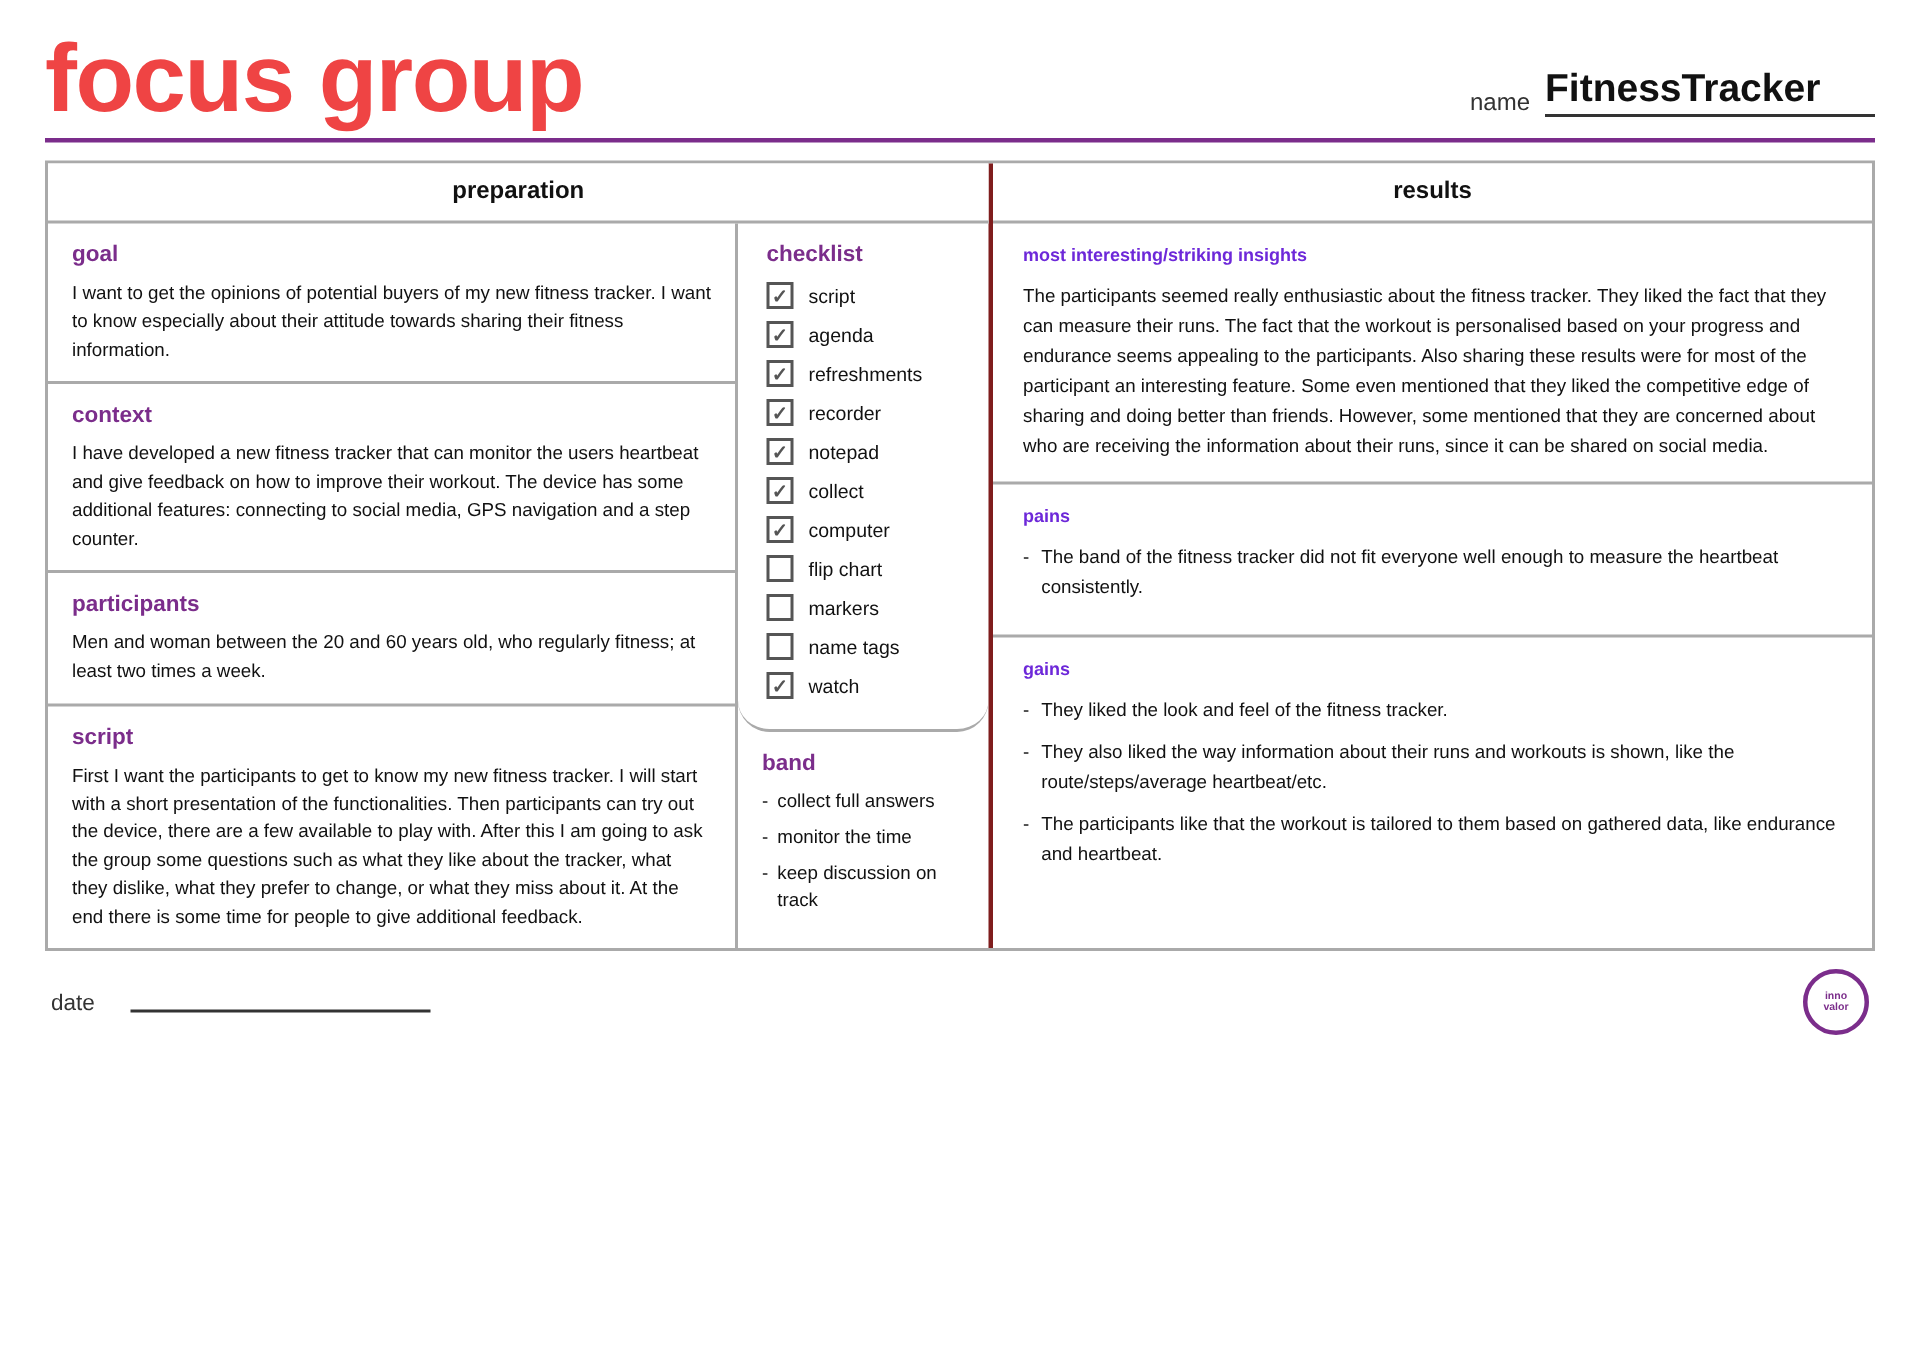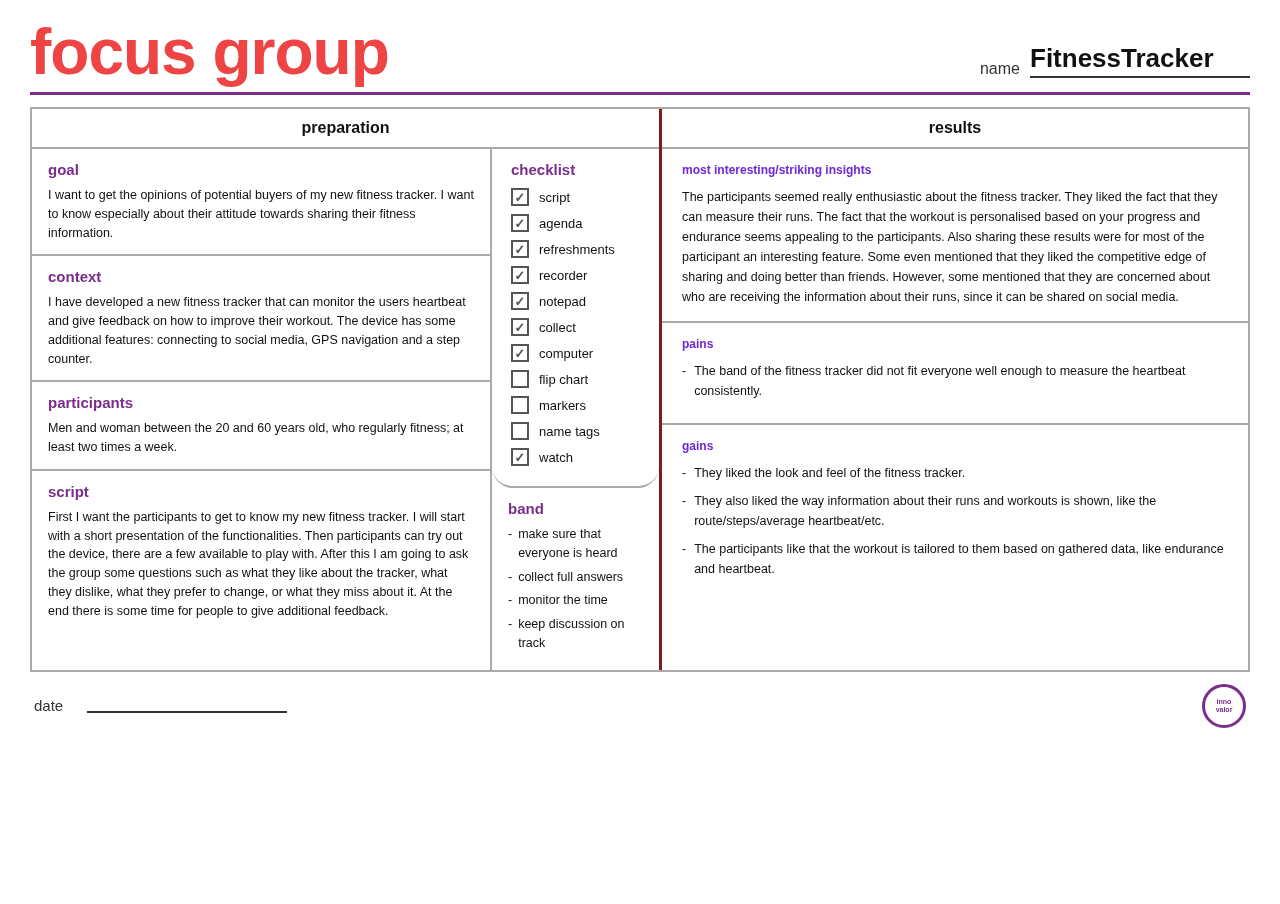--- a/index.html
+++ b/index.html
@@ -390,21 +390,20 @@
               <div class="checklist-item">
                 <div class="checkbox checked"></div>
                 <span>watch</span>
               </div>
             </div>
         </div>
 
         <div class="tips-section">
           <div class="tips-heading">band</div>
           <ul class="tips-list" id="tips-list">
-              <li>make sure that everyone is heard</li>
               <li>collect full answers</li>
               <li>monitor the time</li>
               <li>keep discussion on track</li>
             </ul>
         </div>
 
       </div>
     </div>
   </div>
 

